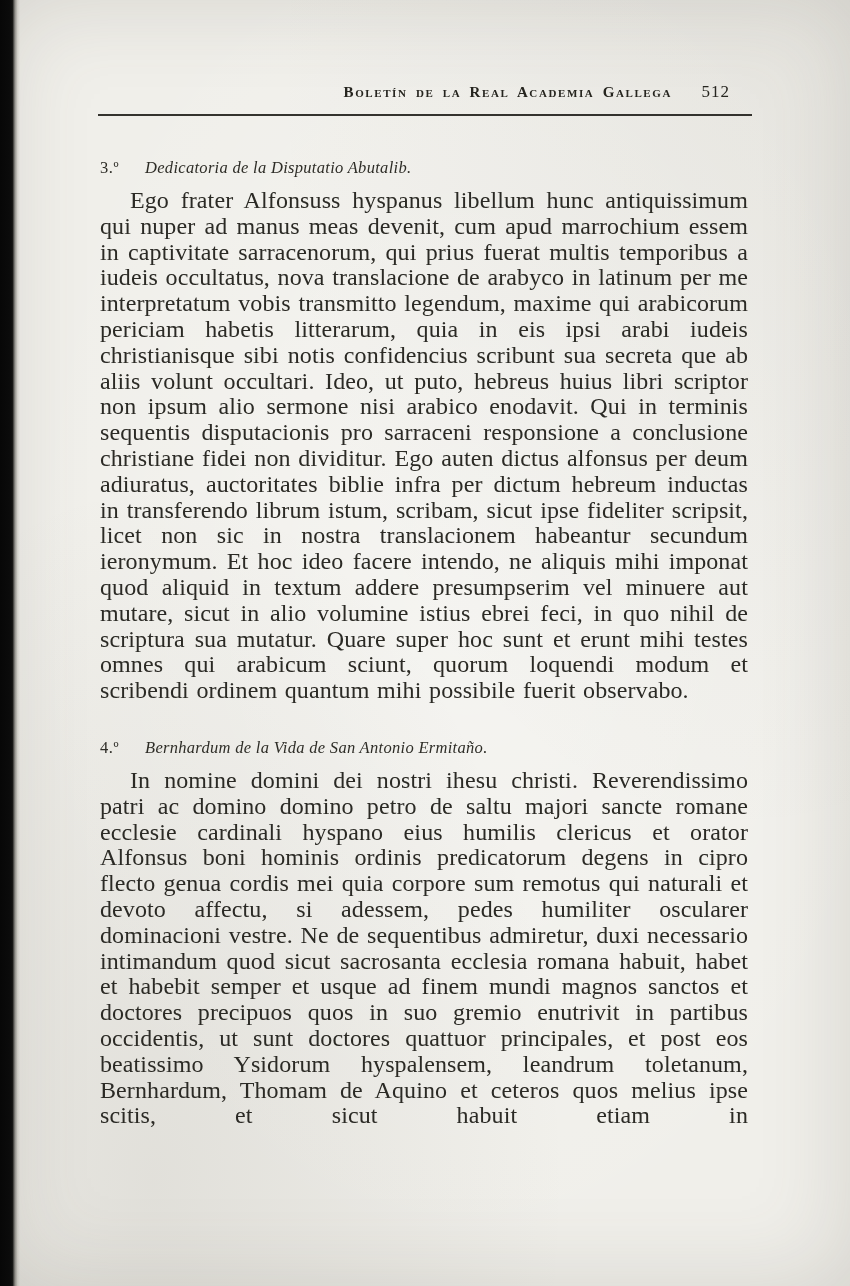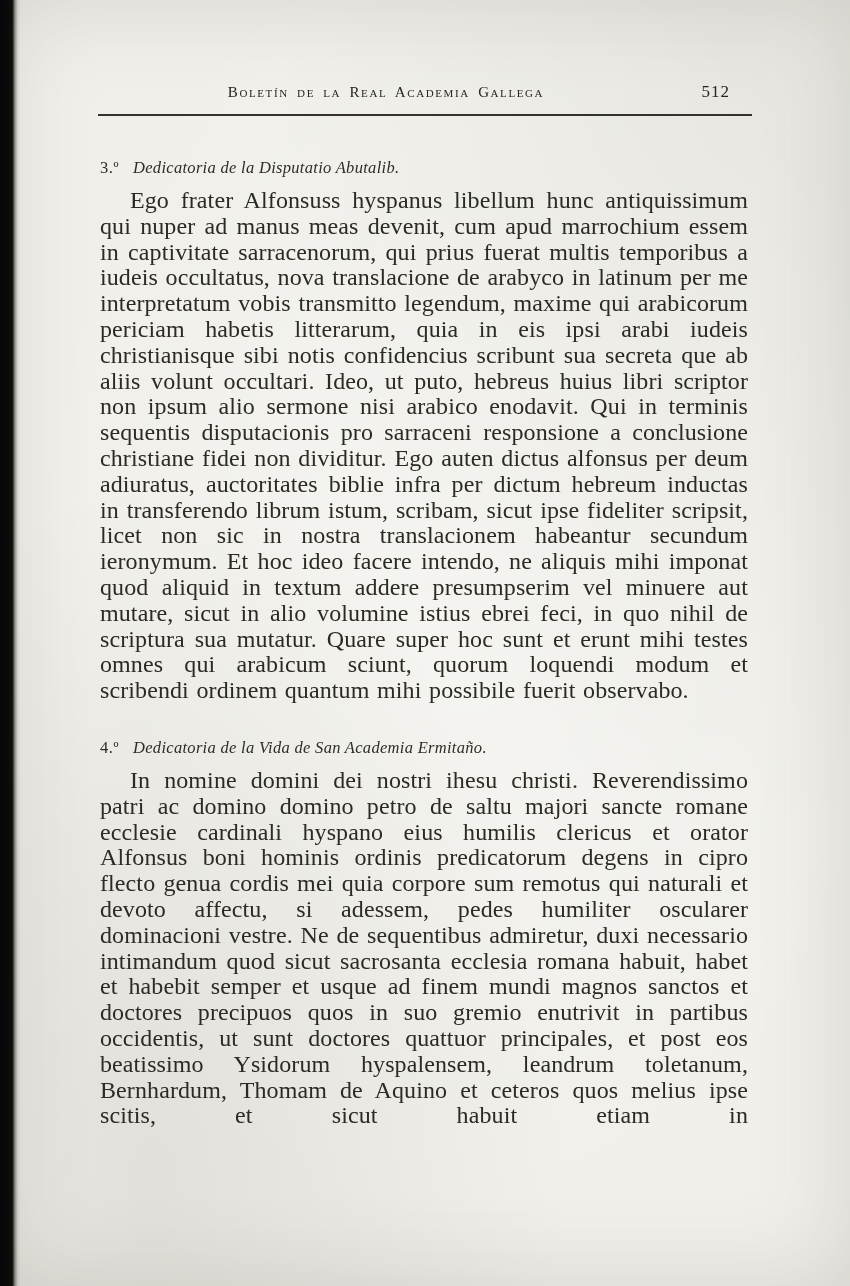--- a/index.html
+++ b/index.html
@@ -36,23 +36,23 @@
     left:100px; top:84px;
     width:648px;
   }
   .header{
     position:relative;
     height:22px;
   }
   .journal{
     position:absolute;
     left:0; right:76px;
-    text-align:center;
+    text-align:right;
     font-variant:small-caps;
-    font-weight:400;
+    font-weight:700;
     font-size:15px;
     letter-spacing:1.6px;
     word-spacing:3px;
     color:#26251f;
     white-space:nowrap;
   }
   .pagenum{
     position:absolute;
     right:18px; top:-2px;
     font-size:17px;
@@ -67,21 +67,21 @@
   }
   .section-heading{
     margin:42px 0 10px 0;
     font-size:16.5px;
     font-weight:normal;
     color:#2e2d27;
   }
   .section-heading .sec-num{
     font-style:normal;
     letter-spacing:0.5px;
-    margin-right:14px;
+    margin-right:26px;
   }
   .section-heading em{
     font-style:italic;
     letter-spacing:0.3px;
     text-align:center;
   }
   .body-paragraph{
     margin:0 0 0 0;
     font-size:24px;
     line-height:25.8px;
@@ -115,19 +115,19 @@
 
     <h3 class="section-heading">
       <span class="sec-num">3.º</span><em>Dedicatoria de la Disputatio Abutalib.</em>
     </h3>
 
     <p class="body-paragraph">Ego frater Alfonsuss hyspanus libellum hunc antiquissimum qui nuper ad manus meas devenit, cum apud marrochium essem in captivitate sarracenorum, qui prius fuerat multis temporibus a iudeis occultatus, nova translacione de arabyco in latinum per me interpretatum vobis transmitto legendum, maxime qui arabicorum periciam habetis litterarum, quia in eis ipsi arabi iudeis christianisque sibi notis confidencius scribunt sua secreta que ab aliis volunt occultari. Ideo, ut puto, hebreus huius libri scriptor non ipsum alio sermone nisi arabico enodavit. Qui in terminis sequentis disputacionis pro sarraceni responsione a conclusione christiane fidei non dividitur. Ego auten dictus alfonsus per deum adiuratus, auctoritates biblie infra per dictum hebreum inductas in transferendo librum istum, scribam, sicut ipse fideliter scripsit, licet non sic in nostra translacionem habeantur secundum ieronymum. Et hoc ideo facere intendo, ne aliquis mihi imponat quod aliquid in textum addere presumpserim vel minuere aut mutare, sicut in alio volumine istius ebrei feci, in quo nihil de scriptura sua mutatur. Quare super hoc sunt et erunt mihi testes omnes qui arabicum sciunt, quorum loquendi modum et scribendi ordinem quantum mihi possibile fuerit observabo.</p>
 
     <div class="section-gap"></div>
 
     <h3 class="section-heading" style="margin-top:0;">
-      <span class="sec-num">4.º</span><em>Dedicatoria de la Vida de San Academia Ermitaño.</em>
+      <span class="sec-num">4.º</span><em>Bernhardum de la Vida de San Antonio Ermitaño.</em>
     </h3>
 
     <p class="body-paragraph continued">In nomine domini dei nostri ihesu christi. Reverendissimo patri ac domino domino petro de saltu majori sancte romane ecclesie cardinali hyspano eius humilis clericus et orator Alfonsus boni hominis ordinis predicatorum degens in cipro flecto genua cordis mei quia corpore sum remotus qui naturali et devoto affectu, si adessem, pedes humiliter oscularer dominacioni vestre. Ne de sequentibus admiretur, duxi necessario intimandum quod sicut sacrosanta ecclesia romana habuit, habet et habebit semper et usque ad finem mundi magnos sanctos et doctores precipuos quos in suo gremio enutrivit in partibus occidentis, ut sunt doctores quattuor principales, et post eos beatissimo Ysidorum hyspalensem, leandrum toletanum, Bernhardum, Thomam de Aquino et ceteros quos melius ipse scitis, et sicut habuit etiam in</p>
 
   </div>
 </div>
 
 </body></html>

